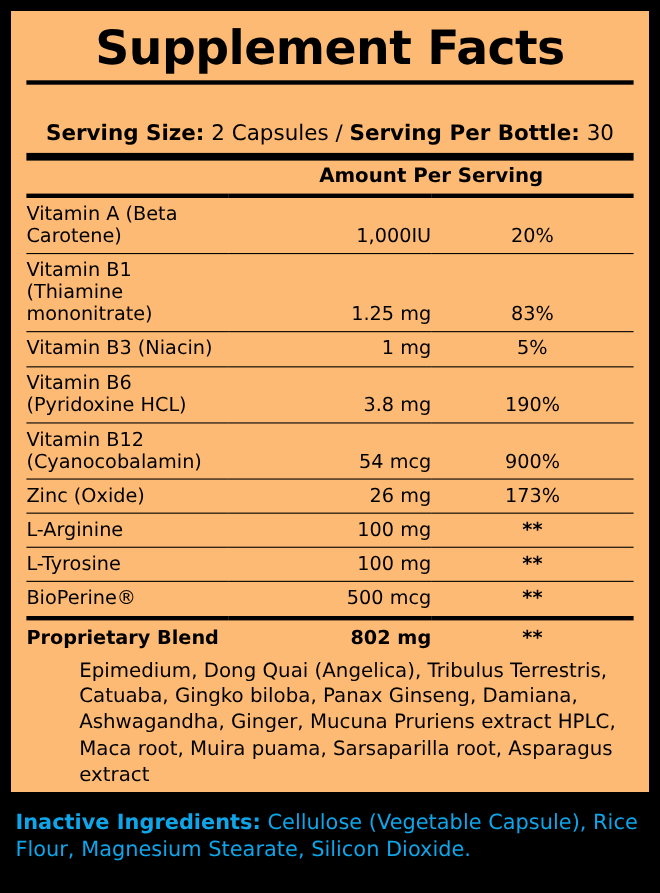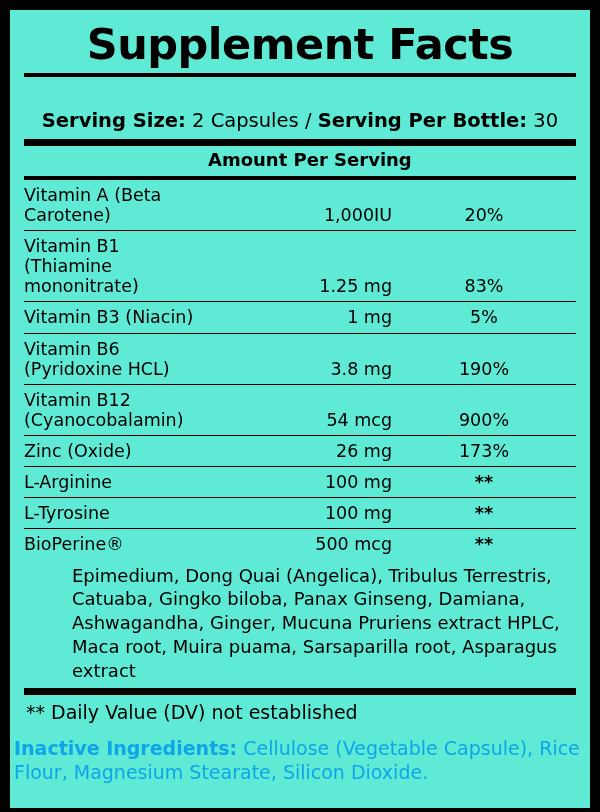--- a/index.html
+++ b/index.html
@@ -11,22 +11,22 @@
     height: 812px;
     background: #000000;
     font-family: "DejaVu Sans", sans-serif;
     overflow: hidden;
   }
   .panel {
     position: absolute;
     left: 10px;
     top: 10px;
     width: 580px;
-    height: 798px;
-    background: #5eead4;
+    height: 710px;
+    background: #fdba74;
     box-sizing: border-box;
     padding: 10px 14px 0 14px;
   }
   .title {
     font-size: 43px;
     font-weight: bold;
     text-align: center;
     letter-spacing: -0.5px;
     line-height: 1.05;
     color: #000;
@@ -59,20 +59,21 @@
     font-size: 17.5px;
     color: #000;
     padding: 5px 0 5px 0;
     vertical-align: bottom;
     line-height: 1.15;
   }
   td.c-name { text-align: left; width: 300px; padding-left: 2px;}
   td.c-amt { text-align: right; width: 150px; padding-right: 8px;}
   td.c-dv  { text-align: center; width: 76px; padding-right: 2px;}
   tr.hdr td {
+    text-align: center;
     font-weight: bold;
     font-size: 18px;
     padding: 4px 0 5px 0;
   }
   tr.row td { border-top: 1.5px solid #000; }
   tr.row.first td { border-top: none; }
   tr.blend td {
     font-weight: bold;
     border-top: 4px solid #000;
     padding-top: 6px;
@@ -167,20 +168,25 @@
     <tr class="row">
       <td class="c-name">L-Tyrosine</td>
       <td class="c-amt">100 mg</td>
       <td class="c-dv dv-star">**</td>
     </tr>
     <tr class="row">
       <td class="c-name">BioPerine®</td>
       <td class="c-amt">500 mcg</td>
       <td class="c-dv dv-star">**</td>
     </tr>
+    <tr class="blend">
+      <td class="c-name">Proprietary Blend</td>
+      <td class="c-amt">802 mg</td>
+      <td class="c-dv dv-star">**</td>
+    </tr>
   </tbody>
     </table>
 
   <div class="blend-body">Epimedium, Dong Quai  (Angelica), Tribulus Terrestris, Catuaba, Gingko biloba, Panax Ginseng, Damiana, Ashwagandha, Ginger, Mucuna Pruriens extract HPLC, Maca root, Muira puama, Sarsaparilla root, Asparagus extract</div>
 
   <div class="rule-thick"></div>
 
   <div class="footnote">** Daily Value (DV) not established</div>
 
 </div>

